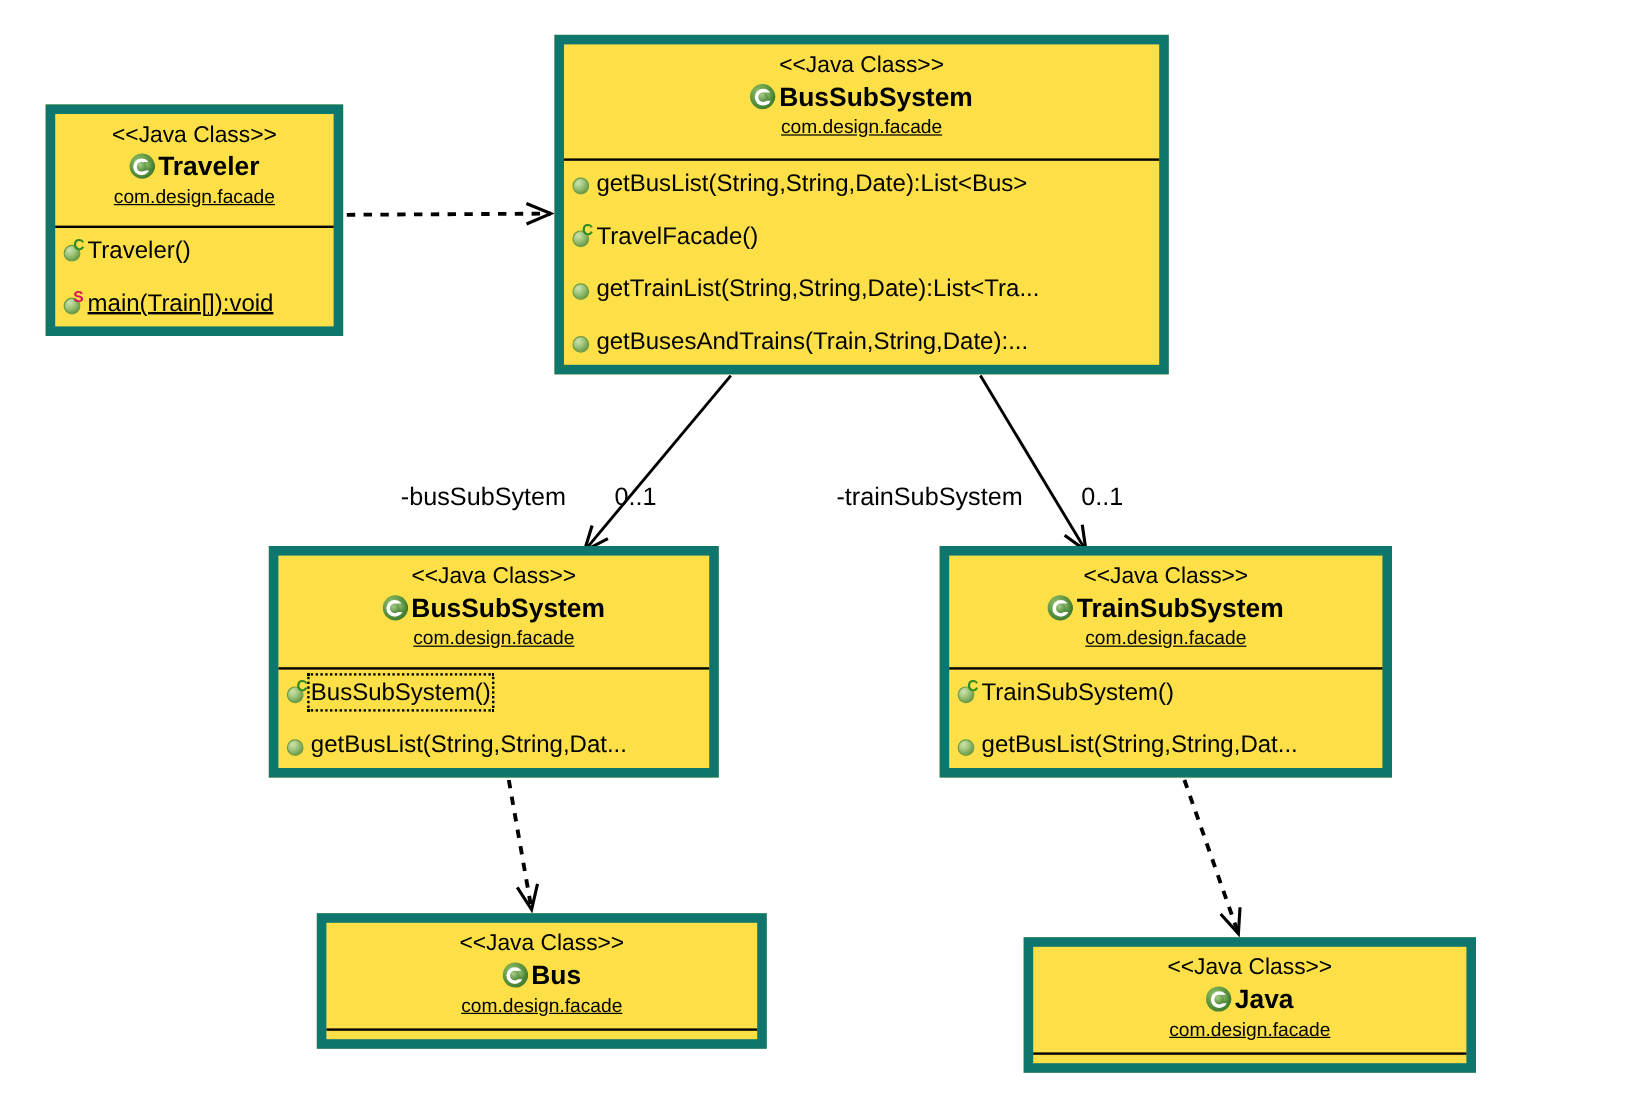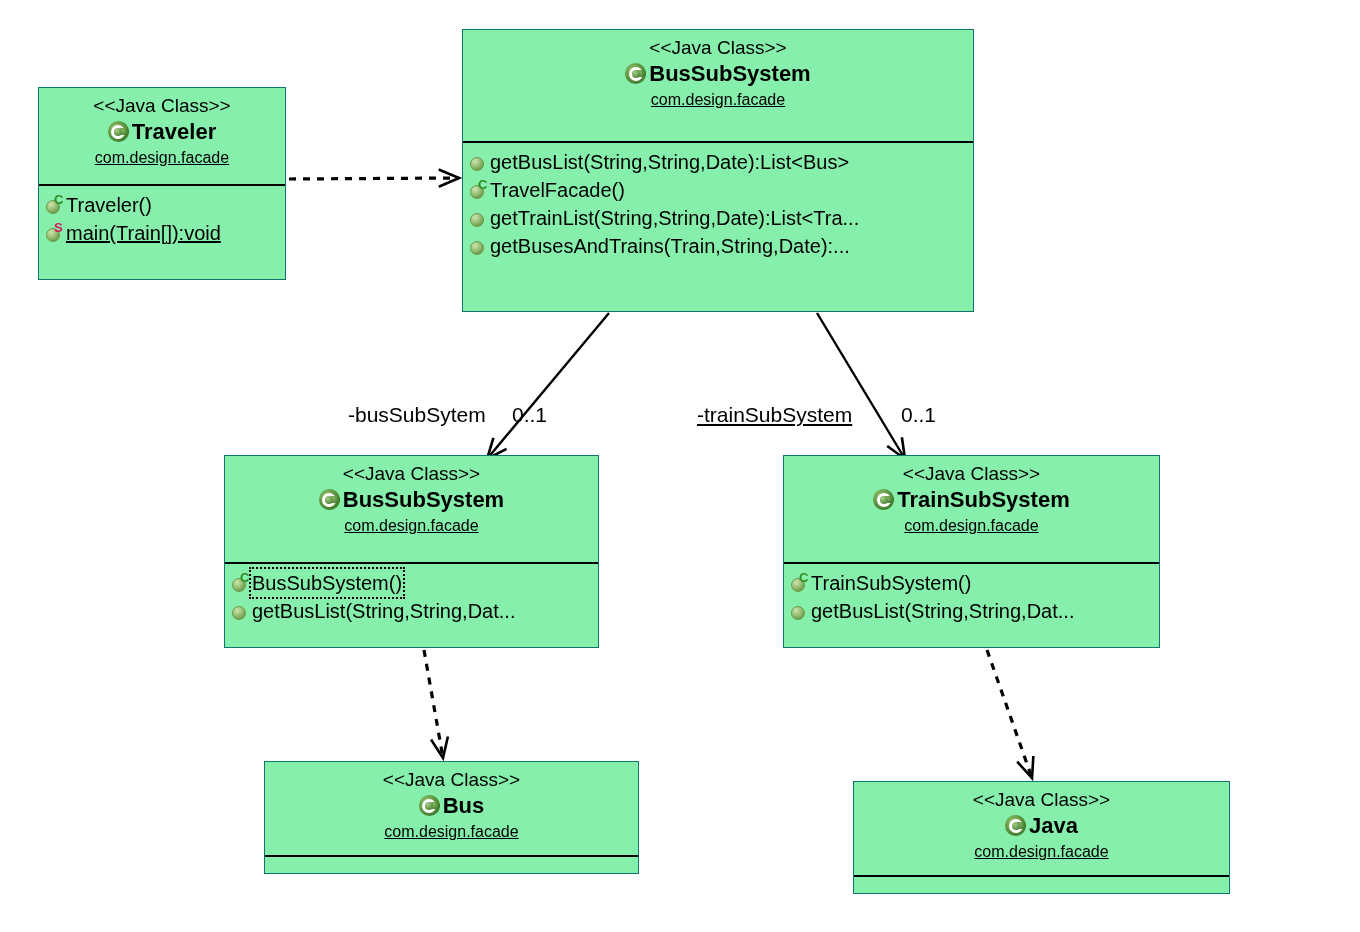--- a/index.html
+++ b/index.html
@@ -24,22 +24,22 @@
     top: 0;
     width: 1360px;
     height: 932px;
     pointer-events: none;
   }
 
   
   .uml-class {
     position: absolute;
     box-sizing: border-box;
-    background: #86efac;
-    border: 1px solid #0f766e;
+    background: #fde047;
+    border: 8px solid #0f766e;
     display: flex;
     flex-direction: column;
   }
   .uml-header {
     box-sizing: border-box;
     padding: 6px 8px 7px 8px;
     text-align: center;
     border-bottom: 2px solid #000000;
   }
   .stereotype {
@@ -70,21 +70,21 @@
     white-space: nowrap;
     text-decoration: underline;
   }
   .uml-body {
     box-sizing: border-box;
     flex: 1 1 auto;
     padding: 6px 4px 6px 6px;
     display: flex;
     flex-direction: column;
     justify-content: flex-start;
-    gap: 2px;
+    gap: 18px;
   }
   .uml-body.empty {
     min-height: 16px;
     padding: 0;
   }
   .member {
     display: flex;
     align-items: center;
     gap: 2px;
     white-space: nowrap;
@@ -365,19 +365,19 @@
               <span class="core"></span>
             </span>
             <span class="classname">Java</span>
           </div>
           <div class="package">com.design.facade</div>
         </div>
         <div class="uml-body empty"></div>
       </div>
     </div>
   <div id="labels">
-      <div class="edge-label" style="left: 348px; top: 404px;">-busSubSytem</div>
+      <div class="edge-label" style="left: 334px; top: 404px;">-busSubSytem</div>
       <div class="edge-label" style="left: 512px; top: 404px;">0..1</div>
-      <div class="edge-label" style="left: 697px; top: 404px; text-decoration: underline;">-trainSubSystem</div>
+      <div class="edge-label" style="left: 697px; top: 404px;">-trainSubSystem</div>
       <div class="edge-label" style="left: 901px; top: 404px;">0..1</div>
     </div>
 
 </div>
 
 </body></html>

